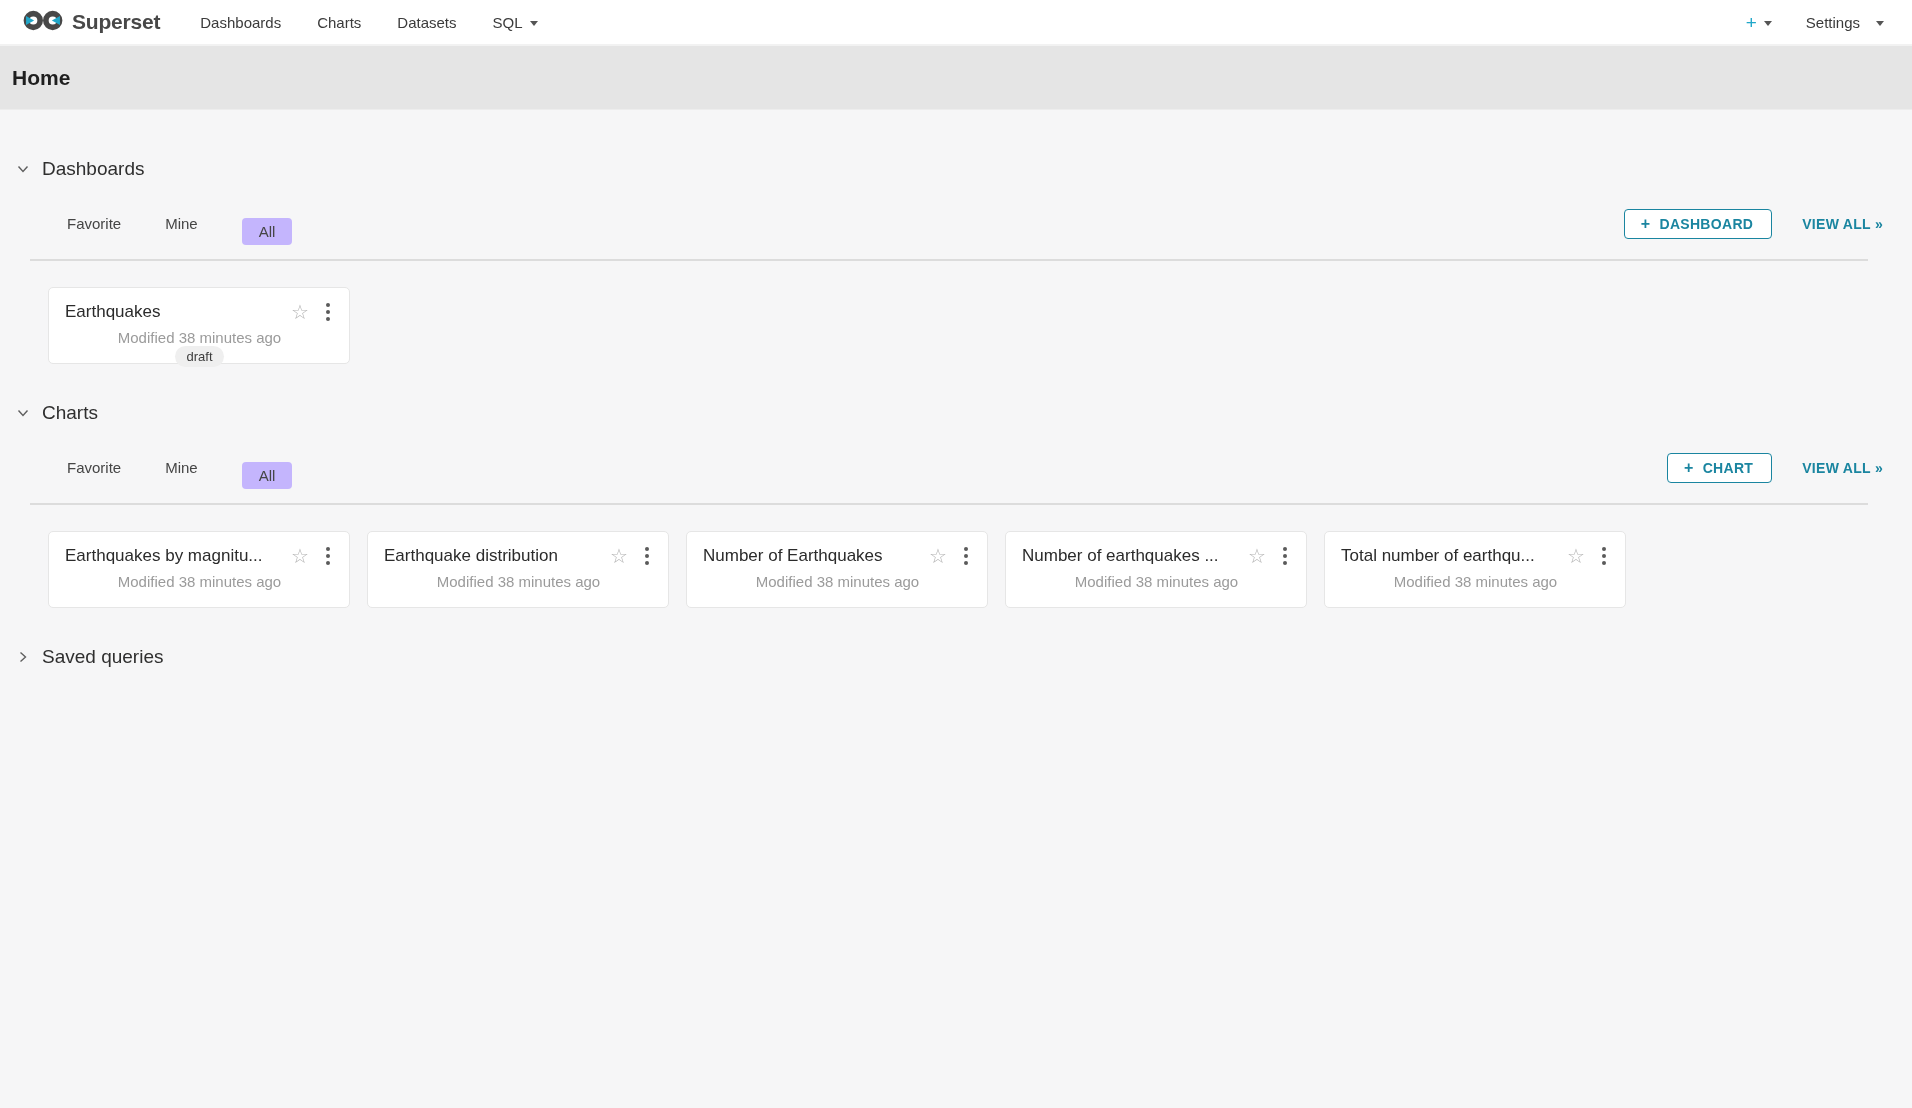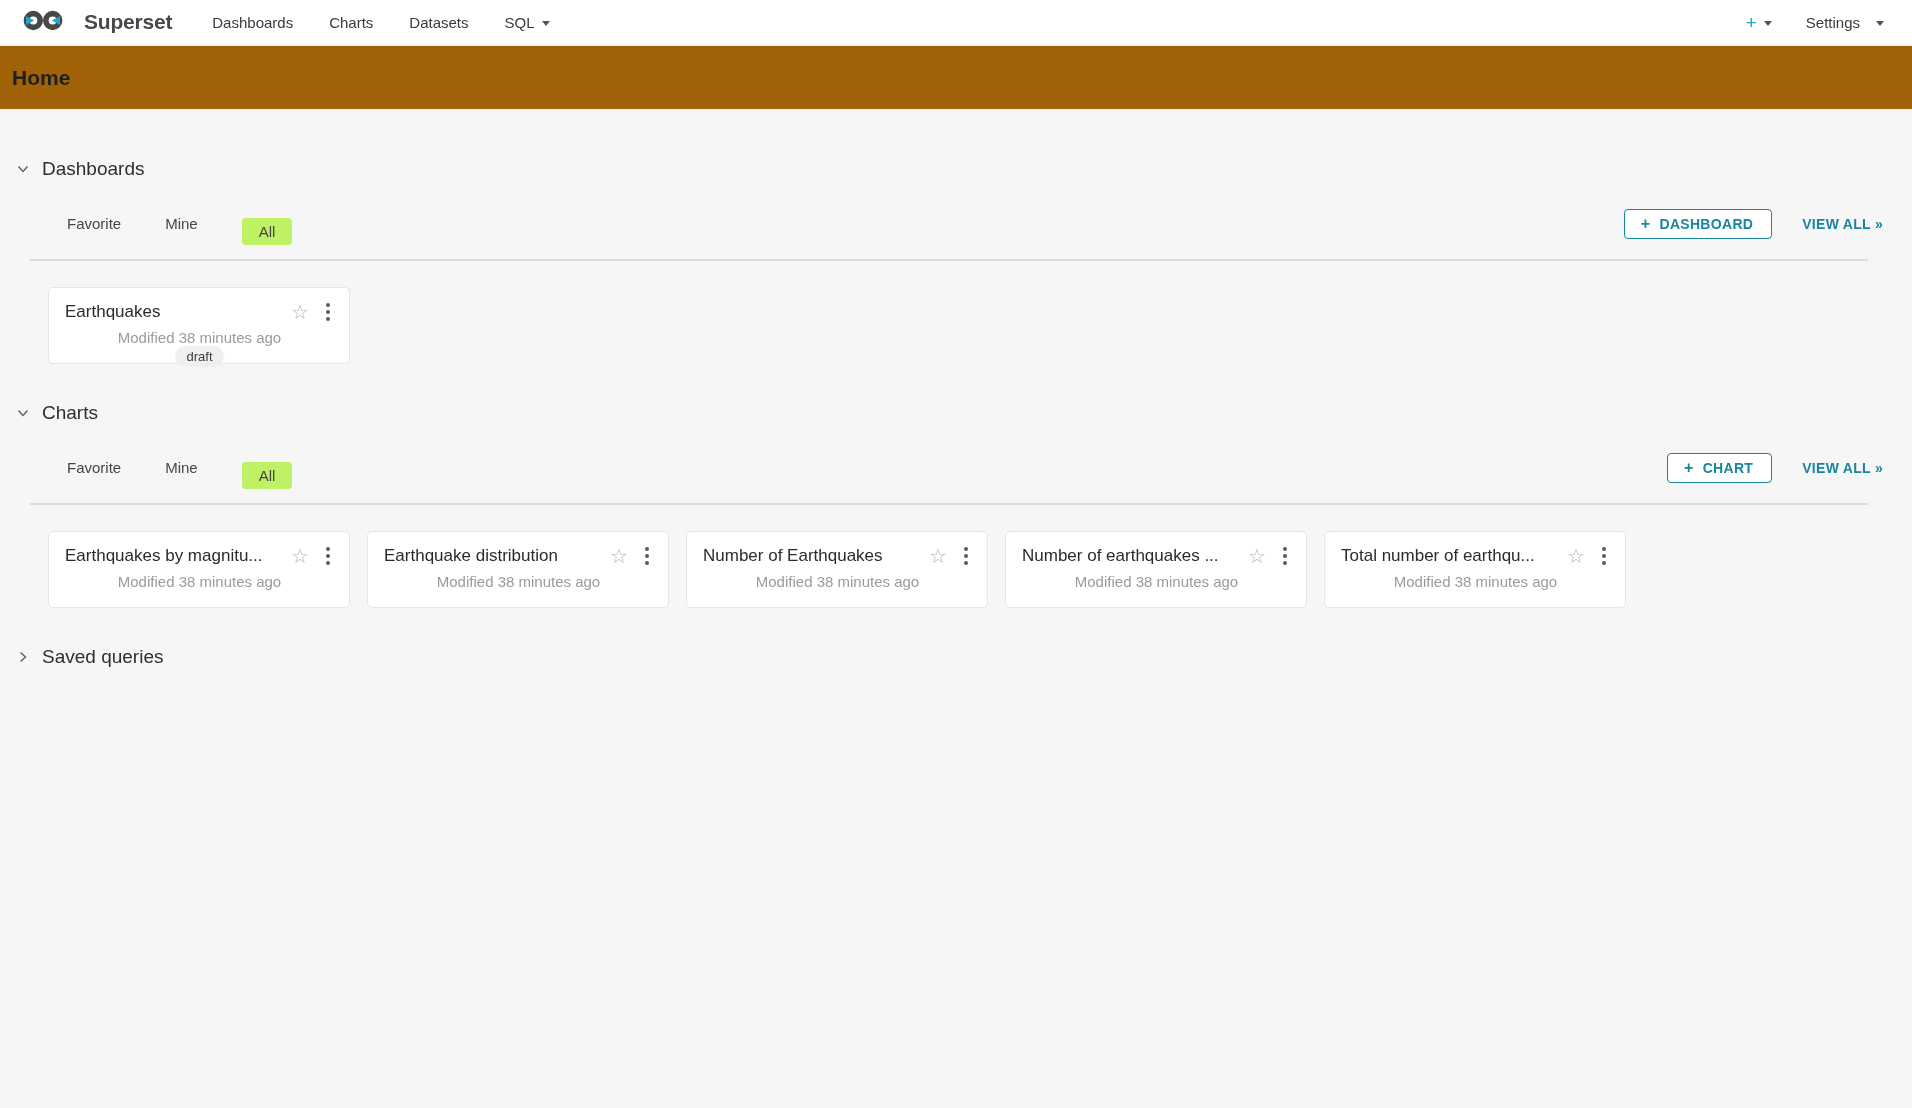--- a/index.html
+++ b/index.html
@@ -4,49 +4,49 @@
 <style>
   :root { --accent:#1a85a0; --gray-text:#9b9b9b; --dark:#333; }
   * { box-sizing:border-box; margin:0; padding:0; }
   html,body { width:100%; height:100%; }
   body { font-family:"Liberation Sans", sans-serif; background:#f6f6f7; color:#333; }
 
   
   .navbar { height:46px; background:#fff; border-bottom:2px solid #f2f2f2;
             display:flex; align-items:center; justify-content:space-between; padding:0 28px 0 22px; }
   .nav-left { display:flex; align-items:center; }
-  .brand { display:flex; align-items:center; gap:20px; text-decoration:none; cursor:pointer; }
+  .brand { display:flex; align-items:center; gap:8px; text-decoration:none; cursor:pointer; }
   .brand-text { font-size:21px; font-weight:bold; color:#484848; letter-spacing:-0.2px; }
   .nav-items { display:flex; align-items:center; margin-left:22px; }
   .nav-item { font-size:15px; color:#3b3b3b; padding:0 18px; cursor:pointer; display:flex; align-items:center; gap:7px; text-decoration:none; }
   .nav-right { display:flex; align-items:center; gap:34px; }
   .nav-plus { display:flex; align-items:center; gap:7px; cursor:pointer; }
   .nav-plus .plus { color:#20a7c9; font-size:19px; font-weight:400; line-height:1; }
   .nav-settings { display:flex; align-items:center; gap:16px; font-size:15px; color:#3b3b3b; cursor:pointer; }
   .caret { width:0; height:0; border-left:4px solid transparent; border-right:4px solid transparent;
            border-top:5px solid #555; display:inline-block; margin-top:2px; }
 
   
-  .page-header { background:#a16207; padding:20px 30px 19px 12px; border-bottom:1px solid #ededed; }
+  .page-header { background:#e5e5e5; padding:20px 30px 19px 12px; border-bottom:1px solid #ededed; }
   .page-title { font-size:21px; font-weight:bold; color:#1f1f1f; }
 
   
   .content { background:#f6f6f7; padding:22px 0 40px 0; min-height:calc(100vh - 109px); }
 
   .collapse-row { display:flex; align-items:center; gap:13px; padding:12px 17px; cursor:pointer; }
   .section-title { font-size:19px; color:#2f2f2f; font-weight:400; }
   .chev { display:inline-flex; width:12px; height:12px; align-items:center; justify-content:center; }
   .chev svg { display:block; }
   .chev.down svg { transform:rotate(90deg); }
 
   .section { margin-top:14px; }
   .subheader { display:flex; align-items:center; justify-content:space-between; padding:10px 29px 0 67px; }
   .tabs { display:flex; align-items:center; }
   .tab { font-size:15px; color:#454545; margin-right:44px; padding:5px 0; cursor:pointer; }
-  .tab.active { background:#bef264; border-radius:4px; padding:5px 17px; margin-right:0;margin-top:16px; }
+  .tab.active { background:#c4b5fd; border-radius:4px; padding:5px 17px; margin-right:0;margin-top:16px; }
   .actions { display:flex; align-items:center; gap:30px; }
   .btn-outline { display:flex; align-items:center; gap:9px; border:1px solid var(--accent); color:var(--accent);
                  background:#fff; border-radius:4px; padding:6px 18px 6px 16px; font-size:14px; font-weight:bold;
                  letter-spacing:0.3px; cursor:pointer; font-family:inherit; }
   .btn-outline .plus { font-size:16px; font-weight:bold; line-height:1; }
   .view-all { color:var(--accent); font-size:14px; font-weight:bold; letter-spacing:0.3px; text-decoration:none; cursor:pointer; }
   .divider { border-bottom:2px solid #dcdcdc; margin:14px 44px 0 30px; }
 
   .cards { display:flex; gap:17px; padding:26px 30px 2px 48px; }
   .card { width:302px; height:77px; background:#fff; border:1px solid #e6e6e6; border-radius:5px;

